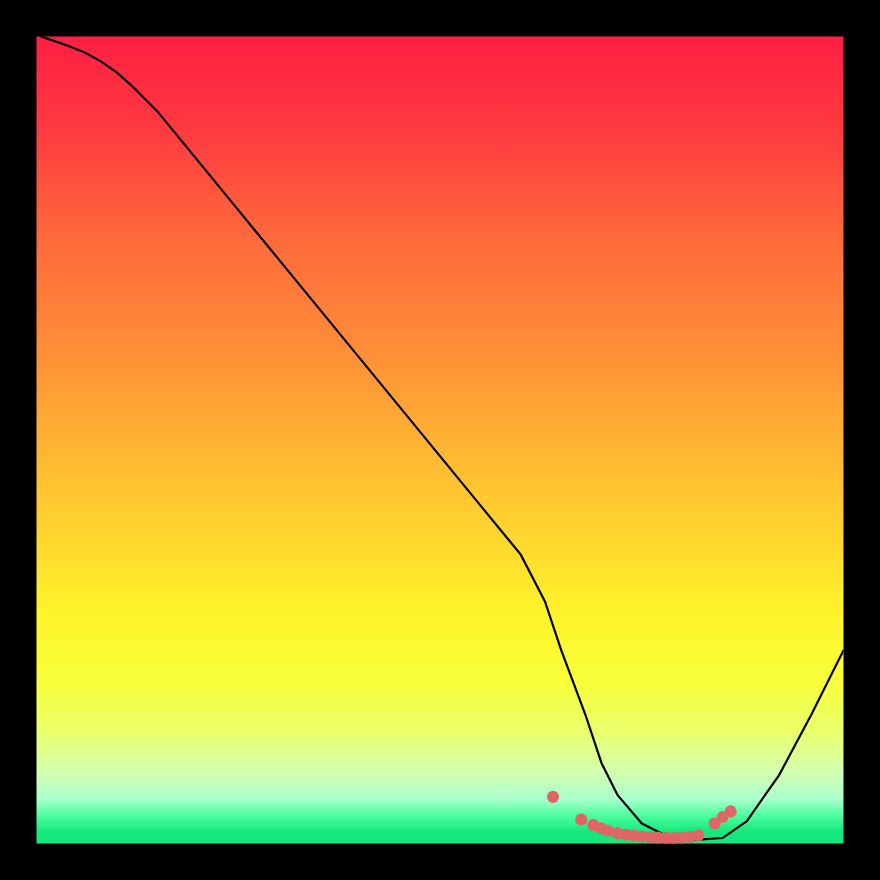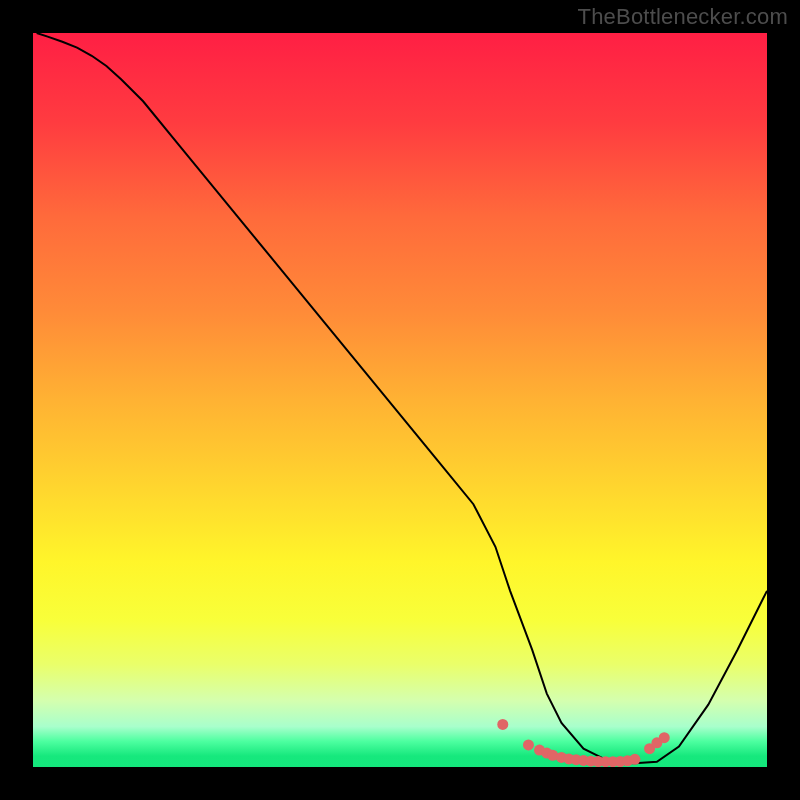--- a/index.html
+++ b/index.html
@@ -38,21 +38,20 @@
   .plot-svg {
     width: 734px;
     height: 734px;
     display: block;
   }
 </style>
 </head>
 <body>
 
 <div class="frame">
-  <div class="watermark">TheBottlenecker.com</div>
   <div class="plot-area">
     <svg class="plot-svg" viewBox="0 0 734 734">
       <defs>
         <linearGradient id="bg-grad" x1="0" y1="0" x2="0" y2="1">
             <stop offset="0.00%" stop-color="#ff1f44"></stop>
             <stop offset="12.00%" stop-color="#ff3b40"></stop>
             <stop offset="25.00%" stop-color="#ff6a3b"></stop>
             <stop offset="38.00%" stop-color="#ff8b38"></stop>
             <stop offset="50.00%" stop-color="#ffb233"></stop>
             <stop offset="62.00%" stop-color="#ffd62e"></stop>

